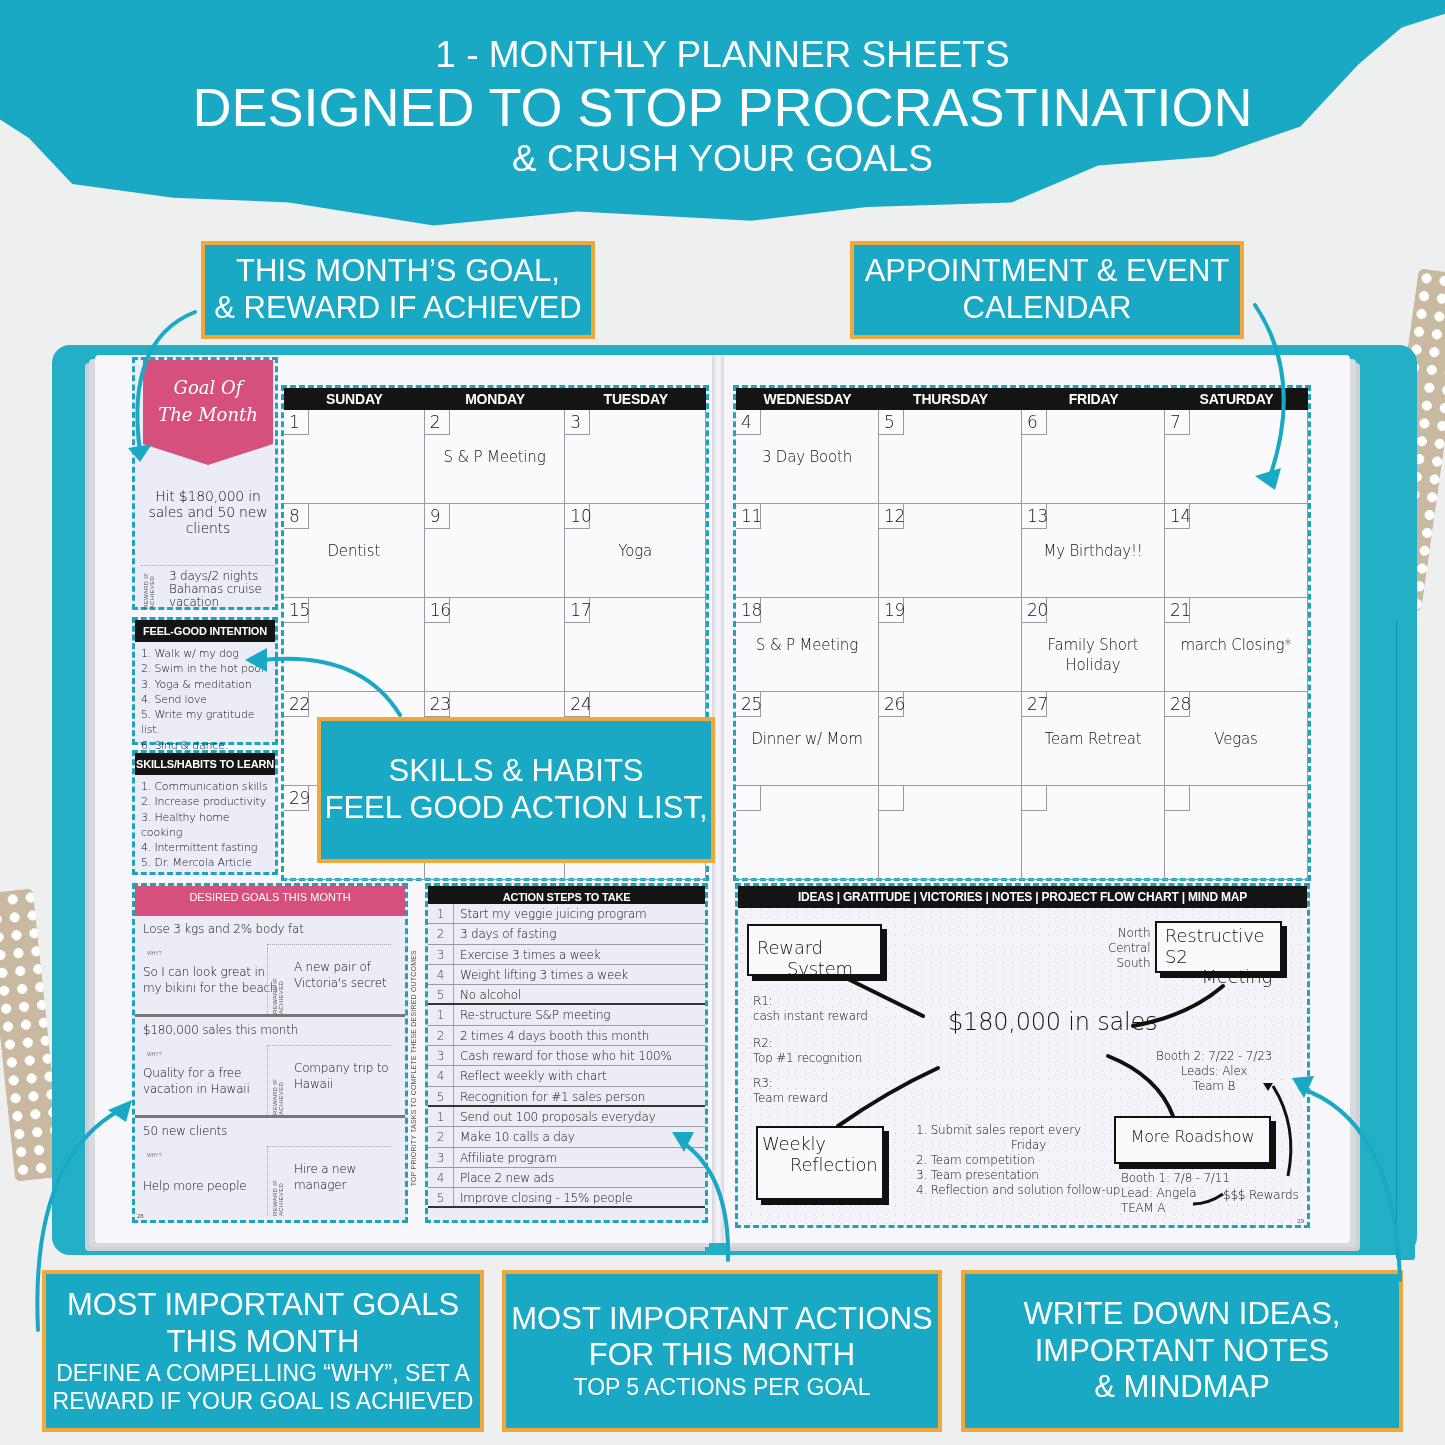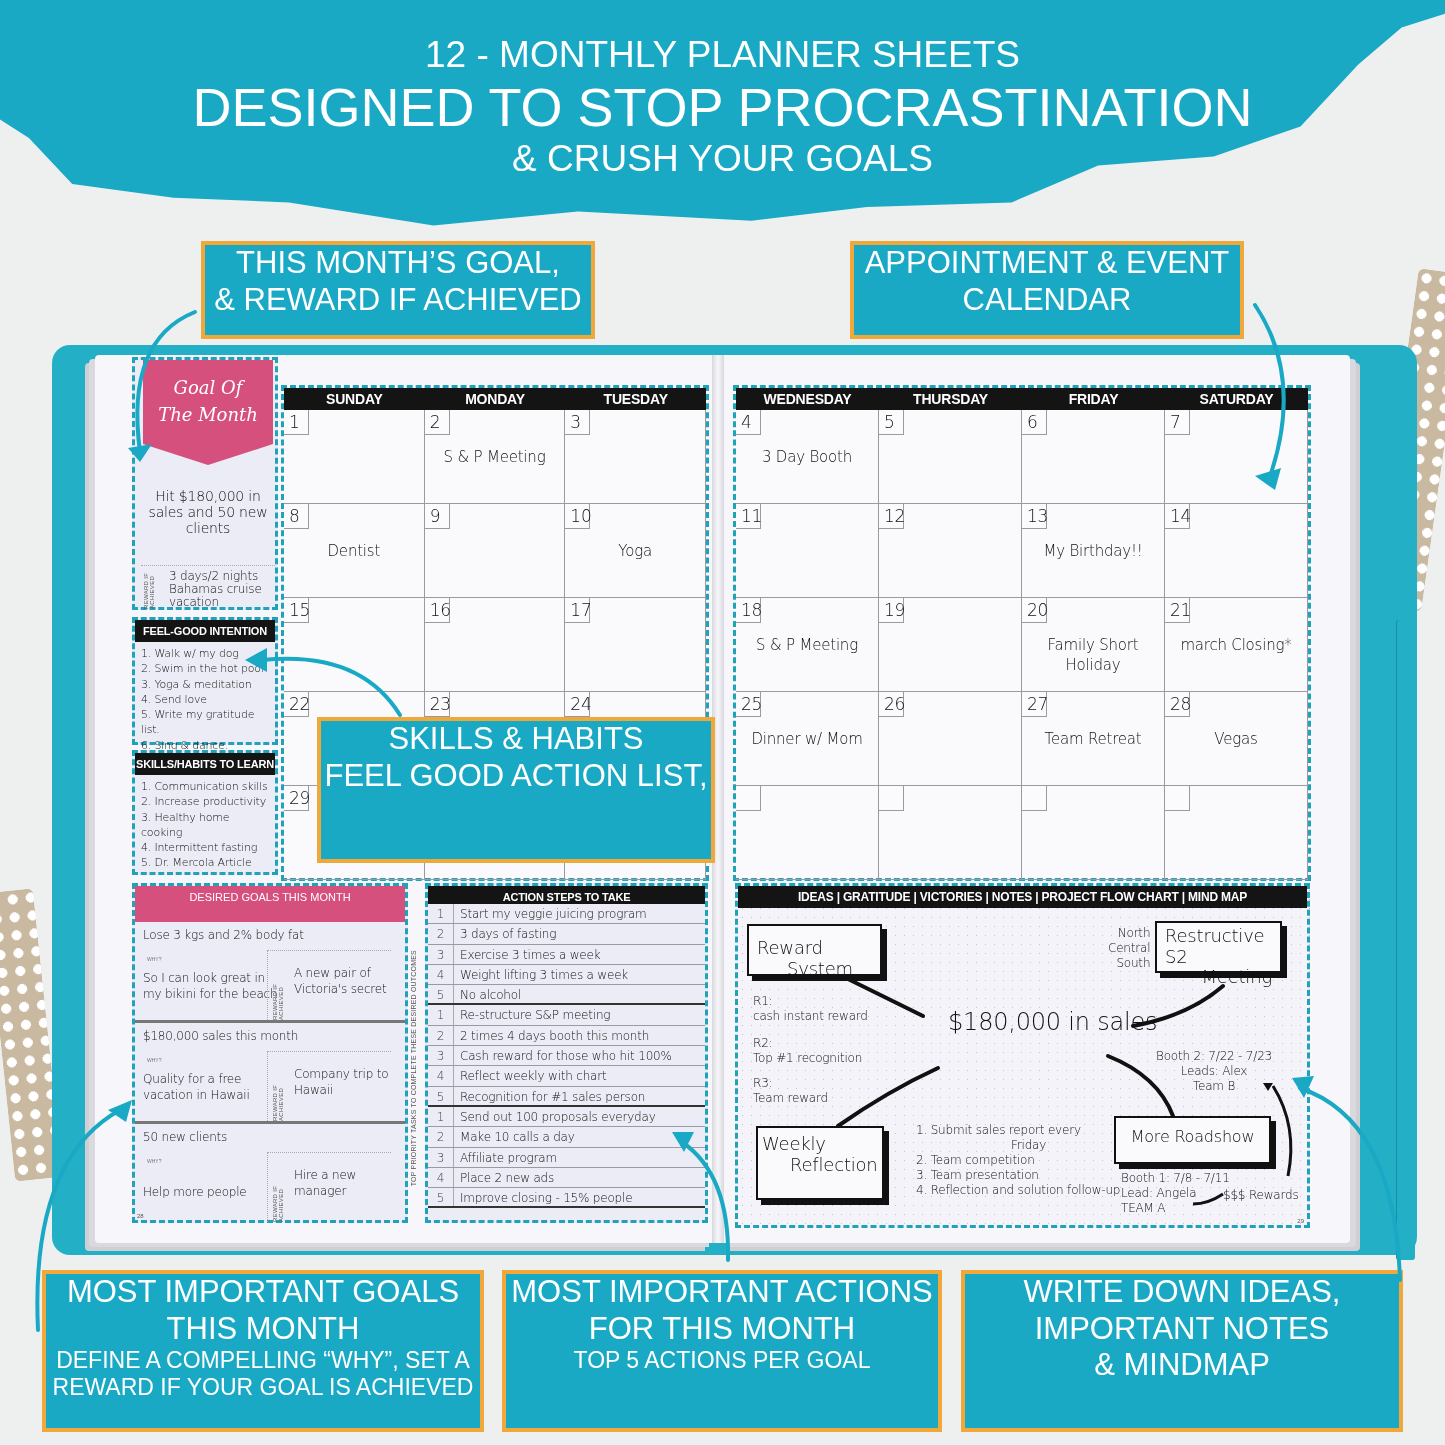--- a/index.html
+++ b/index.html
@@ -9,21 +9,21 @@
   
   .brush{position:absolute;left:0;top:0;width:1445px;height:230px;background:#1aa9c5;
     clip-path:polygon(0 0,100% 0,100% 6%,97% 12%,94% 28%,90% 55%,84% 68%,76% 72%,70% 88%,60% 90%,52% 96%,40% 92%,30% 98%,20% 88%,12% 86%,5% 80%,2% 60%,0 52%)}
   .hdr{position:absolute;left:0;width:1445px;text-align:center;color:#fff;font-family:"Liberation Sans",sans-serif}
   .h1{top:34px;font-size:37px}
   .h2{top:76px;font-size:54px}
   .h3{top:138px;font-size:37px}
   
   .dots{position:absolute;background:radial-gradient(circle,#fff 38%,#c8b9a0 40%) 0 0/18px 18px;border-radius:6px}
   
-  .callout{position:absolute;background:#1aa9c5;border:4px solid #f0a83a;color:#fff;text-align:center;display:flex;flex-direction:column;align-items:center;font-family:"Liberation Sans",sans-serif;line-height:1.18;z-index:5}
+  .callout{position:absolute;background:#1aa9c5;border:4px solid #f0a83a;color:#fff;text-align:center;display:flex;flex-direction:column;justify-content:center;align-items:center;font-family:"Liberation Sans",sans-serif;line-height:1.18;z-index:5}
   .callout .big{font-size:31px}
   .callout .small{font-size:23px}
   
   .cover{position:absolute;left:52px;top:345px;width:1365px;height:910px;background:#23b0c6;border-radius:18px}
   .pageL{position:absolute;left:95px;top:355px;width:620px;height:888px;background:#f7f7fb;border-radius:4px 0 0 4px;box-shadow:-6px 4px 0 #d9d9de,-10px 8px 0 #cfcfd5}
   .pageR{position:absolute;left:720px;top:355px;width:630px;height:888px;background:#f7f7fb;border-radius:0 4px 4px 0;box-shadow:6px 4px 0 #d9d9de,10px 8px 0 #cfcfd5}
   .gutter{position:absolute;left:712px;top:355px;width:12px;height:888px;background:linear-gradient(90deg,#d7d7de,#f7f7fb,#d7d7de)}
   .strap{position:absolute;left:1397px;top:620px;width:18px;height:640px;background:#23b0c6;border-radius:3px;box-shadow:-1px 0 0 #168fa4}
   .dash{border:3px dashed #20a3b8}
   .box{position:absolute}
@@ -42,21 +42,21 @@
   
   .cal{position:absolute;background:#fafafd}
   .cal-head{display:flex;height:22px}
   .cal-head div{flex:1;text-align:center;line-height:22px;font-size:14px;font-weight:bold}
   .grid{display:grid;grid-template-rows:repeat(5,94px)}
   .cell{position:relative;border-right:1px solid #9a9aa5;border-bottom:1px solid #9a9aa5}
   .cell .num{position:absolute;left:0;top:0;width:25px;height:25px;border-right:1px solid #9a9aa5;border-bottom:1px solid #9a9aa5;font-size:17px;padding-left:5px;line-height:25px;background:#fbfbfd}
   .cell .ev{position:absolute;left:0;right:0;top:38px;text-align:center;font-size:15px;line-height:1.3}
   
   .dg-wrap{left:132px;top:883px;width:276px;height:340px;background:#ececf6}
-  .pbar{background:#d6507d;color:#fff;text-align:center;font-size:11px;height:36px;line-height:22px}
+  .pbar{background:#d6507d;color:#fff;text-align:center;font-size:11px;height:30px;line-height:22px}
   .dg-goal{position:relative;height:101px;border-bottom:3px solid #777}
   .dg-title{position:absolute;left:8px;top:6px;font-size:12px}
   .why{position:absolute;left:12px;top:34px;font-size:5px;color:#777}
   .why-txt{position:absolute;left:8px;top:48px;font-size:12px;line-height:1.35;width:140px}
   .rwbox{position:absolute;left:132px;top:28px;width:124px;height:70px;border-left:1px dotted #aaa;border-top:1px dotted #aaa}
   .rwbox .vlabel{left:4px;top:18px}
   .rwbox .rw{position:absolute;left:26px;top:14px;font-size:12px;line-height:1.35}
   
   .as-wrap{left:425px;top:883px;width:283px;height:340px;background:#ececf6}
   .as-row{display:flex;height:20.3px;border-bottom:1px solid #9a9aa5;font-size:12px;line-height:20px}
@@ -72,21 +72,21 @@
   svg.lines{position:absolute;left:0;top:0}
   .pgnum{position:absolute;font-size:6px;color:#555}
 </style>
 </head>
 <body>
 
 <div class="dots" style="left:1395px;top:270px;width:50px;height:340px;transform:rotate(8deg)"></div>
 <div class="dots" style="left:0;top:890px;width:48px;height:290px;transform:rotate(-6deg)"></div>
 
 <div class="brush"></div>
-<div class="hdr h1">12 - MONTHLY PLANNER SHEETS</div>
+<div class="hdr h1">1 - MONTHLY PLANNER SHEETS</div>
 <div class="hdr h2">DESIGNED TO STOP PROCRASTINATION</div>
 <div class="hdr h3">&amp; CRUSH YOUR GOALS</div>
 
 <div class="cover"></div>
 <div class="strap"></div>
 <div class="pageL"></div>
 <div class="pageR"></div>
 <div class="gutter"></div>
 
 <div class="box dash goal-wrap">

